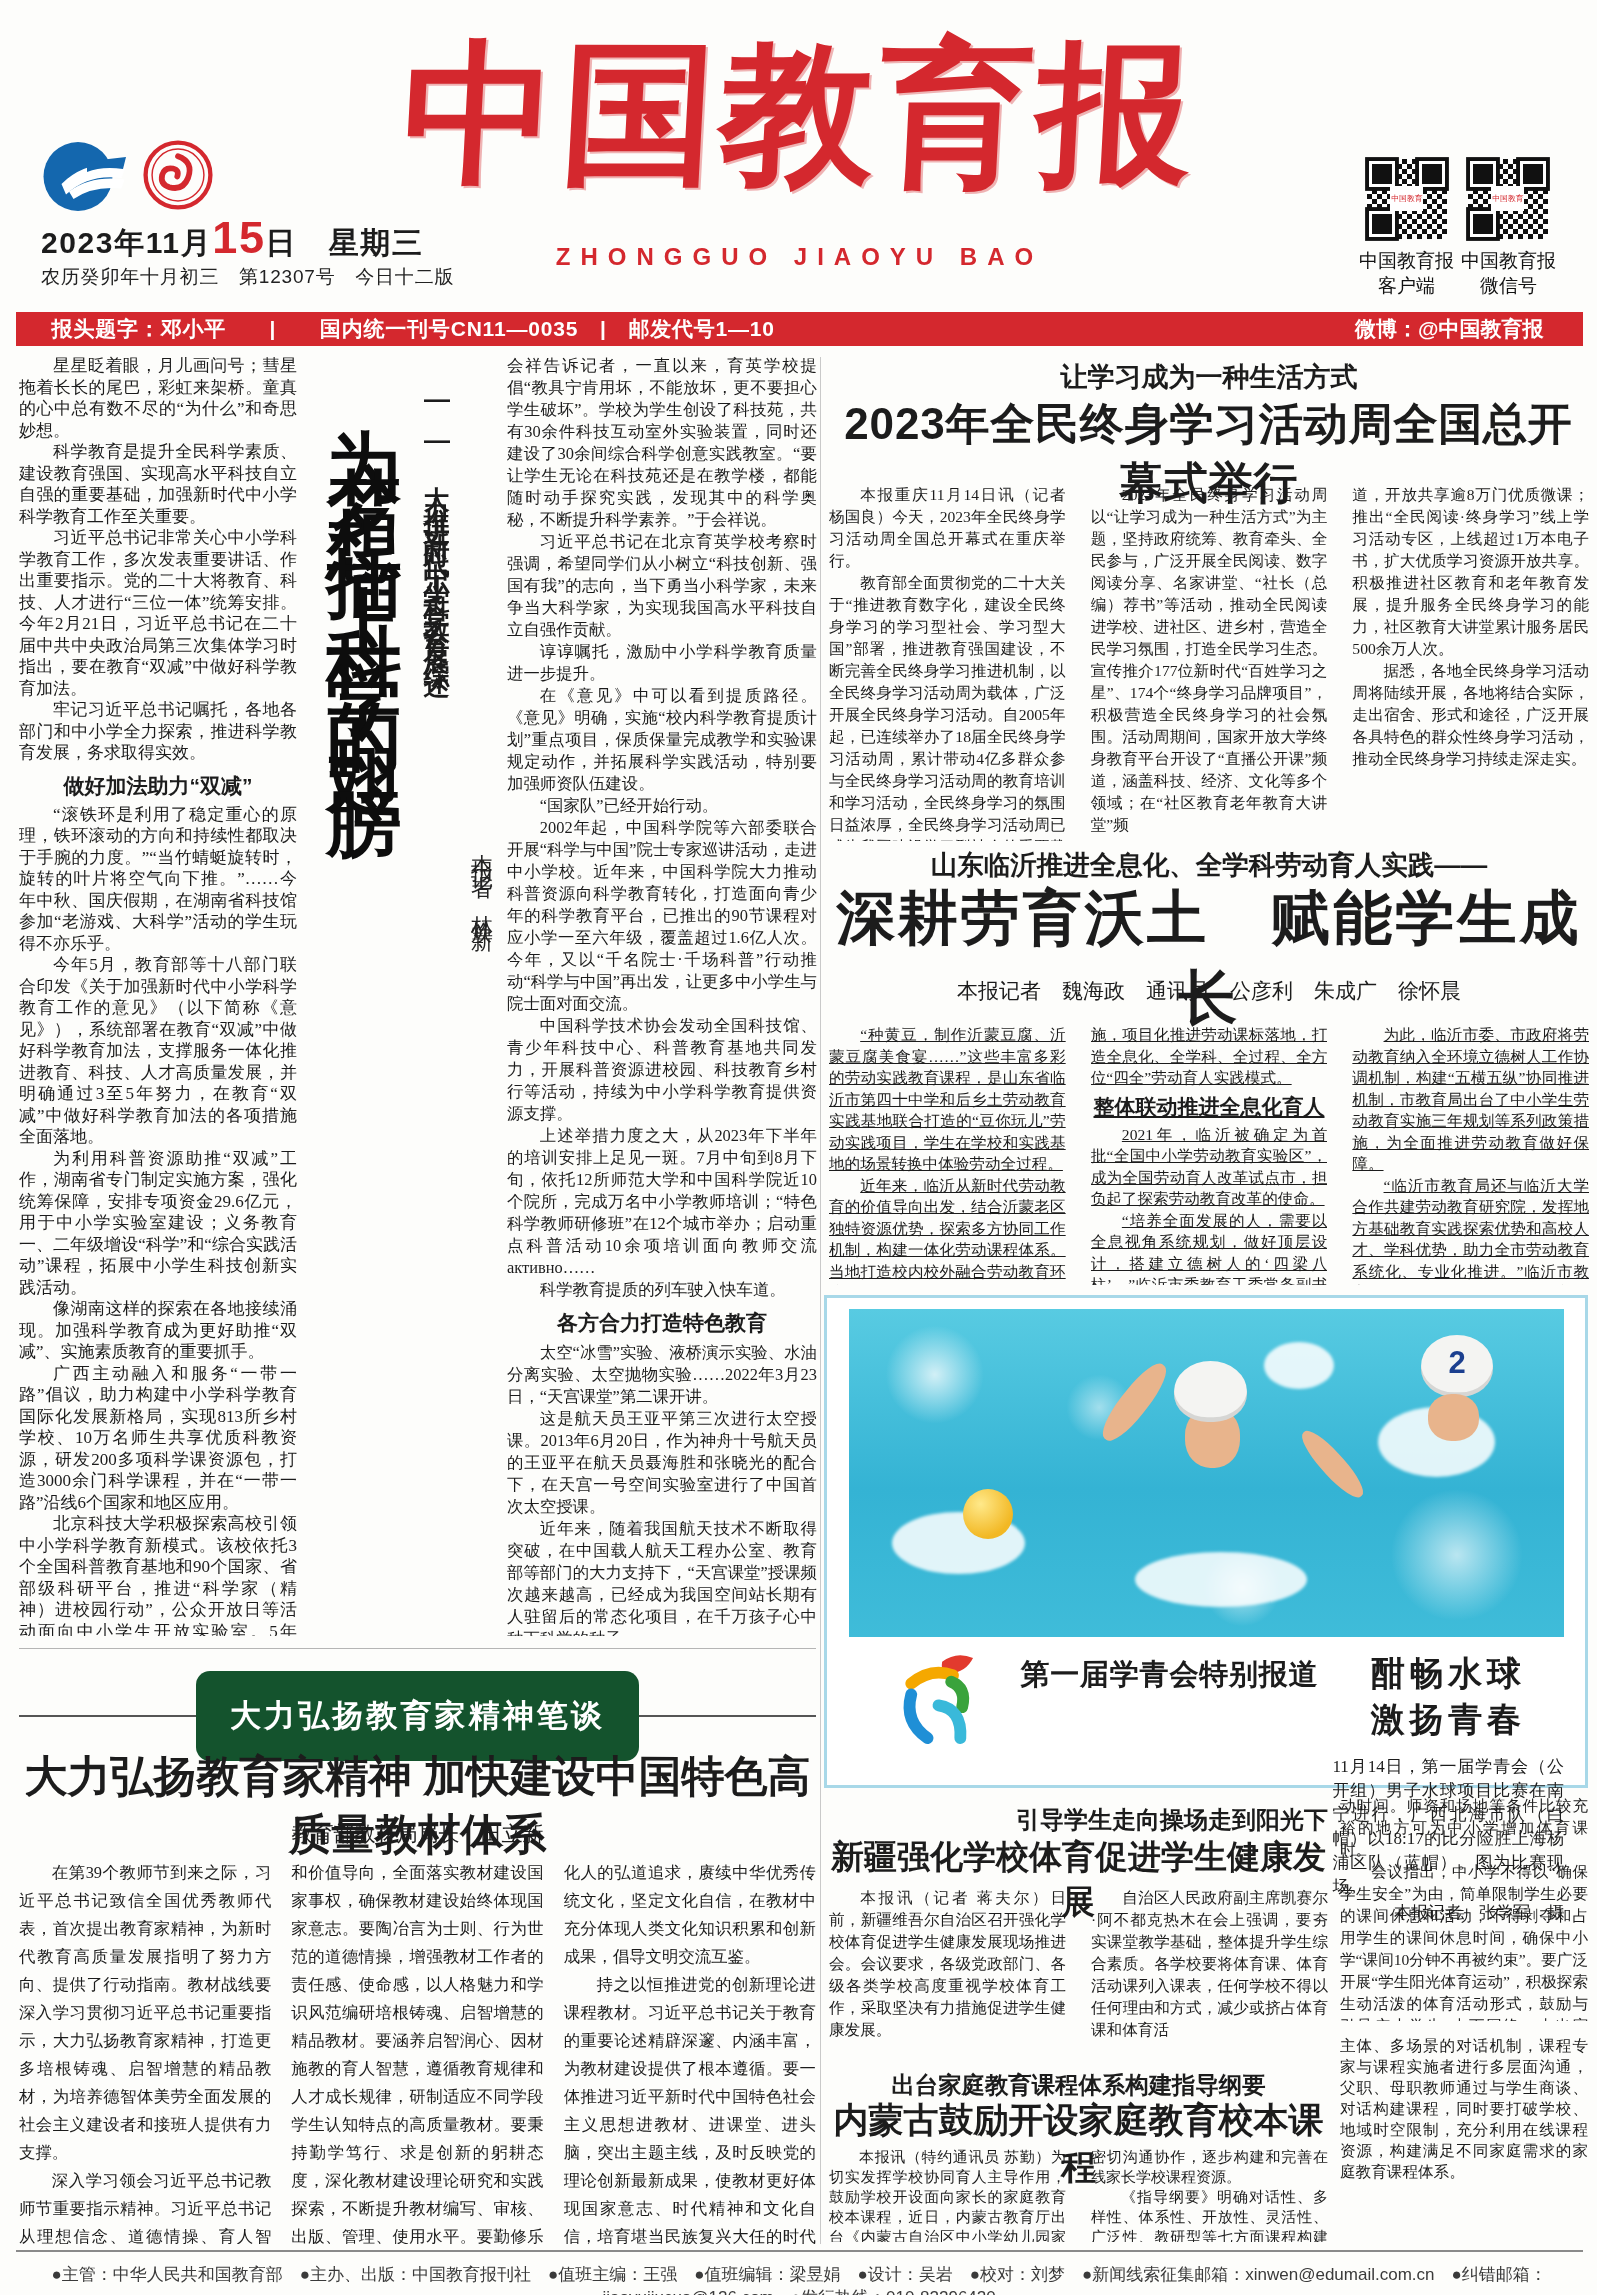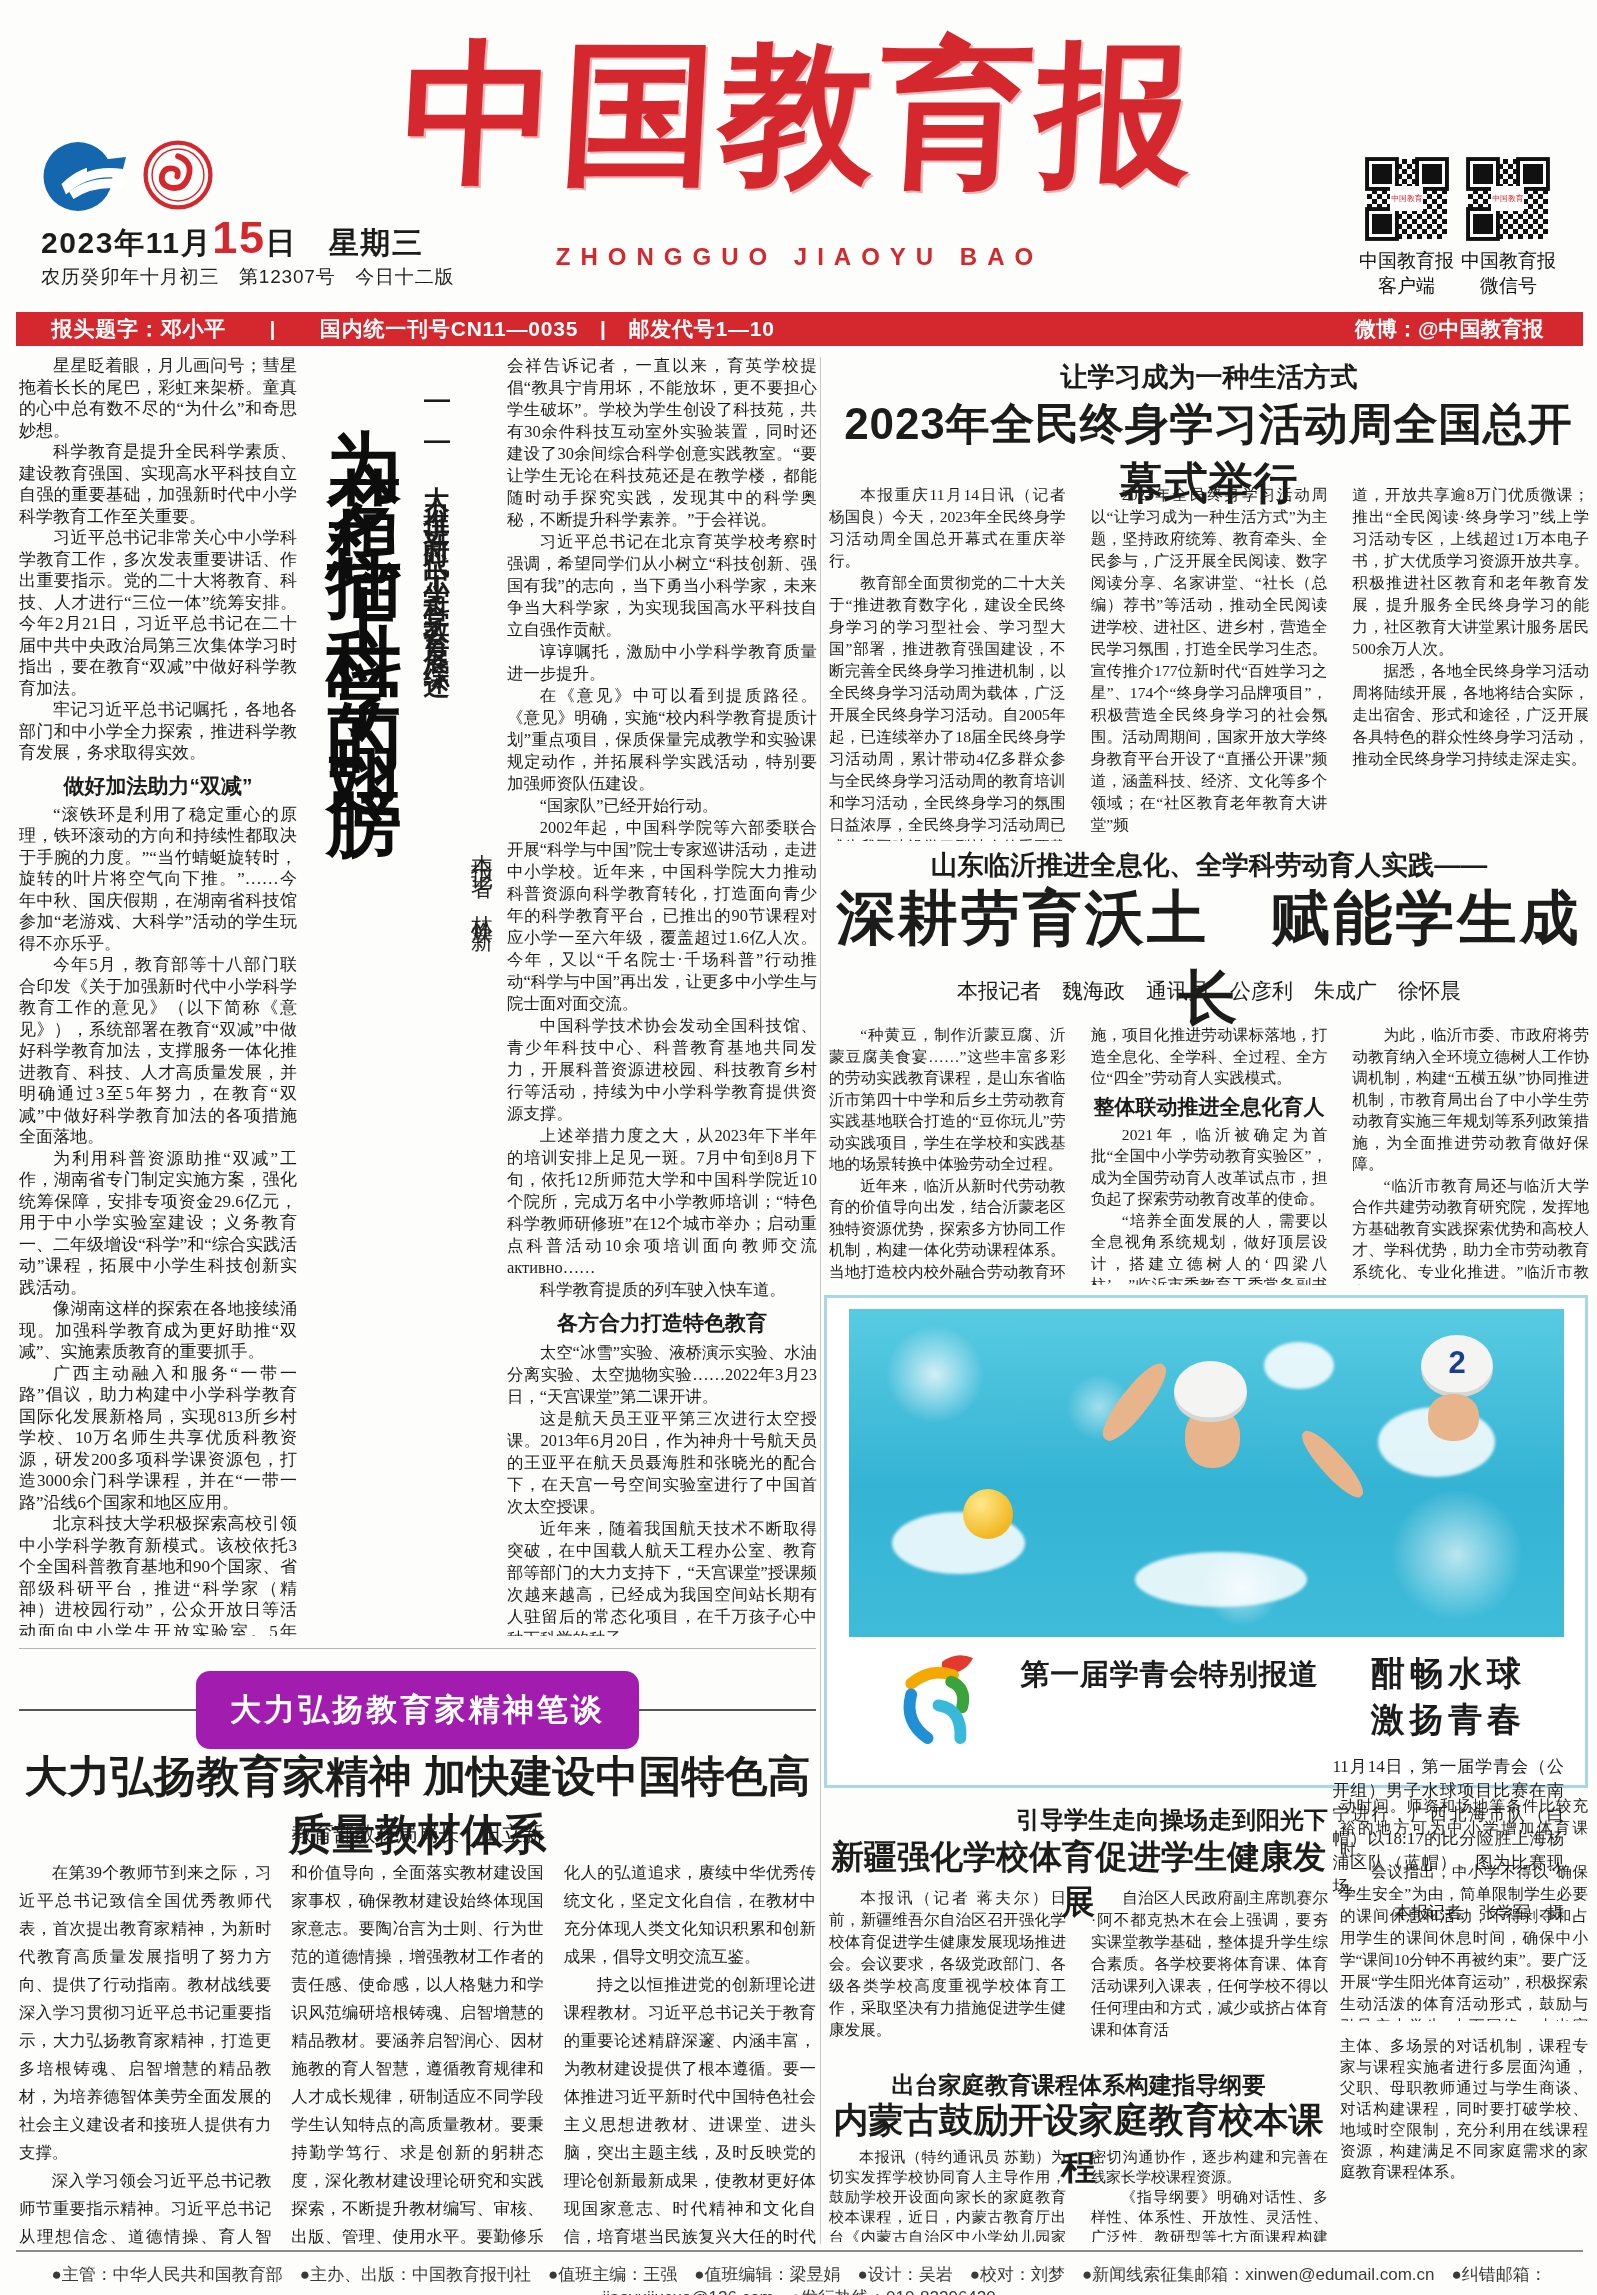--- a/index.html
+++ b/index.html
@@ -61,21 +61,21 @@
   
   #ll-kicker{left:829px;top:359px;width:760px;text-align:center;font-size:27px;font-weight:600;}
   #ll-headline{left:824px;top:395px;width:769px;text-align:center;font-size:44px;font-weight:bold;letter-spacing:0.8px;}
   #ll-cols{left:829px;top:484px;width:760px;height:357px;gap:25px;}
   #ll-cols .fc{flex:1;font-size:15.6px;line-height:22px;}
   
   #sd-kicker{left:829px;top:847px;width:760px;text-align:center;font-size:26.5px;font-weight:bold;}
   #sd-headline{left:829px;top:879px;width:760px;text-align:center;font-size:59px;font-weight:bold;letter-spacing:3.1px;}
   #sd-byline{left:829px;top:977px;width:760px;text-align:center;font-size:21px;}
   #sd-cols{left:829px;top:1024px;width:760px;height:261px;gap:25px;}
-  #sd-cols .fc{flex:1;font-size:15.6px;line-height:21.5px;}
+  #sd-cols .fc{flex:1;font-size:15.6px;line-height:21.5px;text-decoration:underline;}
   #sd-cols .col-subhead{font-size:21px;margin:7.8px 0 6.2px 0 !important;}
   
   #photo-frame{left:824px;top:1295px;width:758px;height:487px;border:3.1px solid #a8d8e8;background:#fff;}
   #photo{position:absolute;left:22px;top:11px;width:715px;height:328px;overflow:hidden;
          background:
           radial-gradient(circle 70px at 12% 20%,rgba(255,255,255,.75),transparent 70%),
           radial-gradient(circle 94px at 85% 75%,rgba(255,255,255,.65),transparent 70%),
           radial-gradient(circle 55px at 55% 85%,rgba(255,255,255,.6),transparent 70%),
           radial-gradient(circle 47px at 35% 30%,rgba(255,255,255,.5),transparent 70%),
           linear-gradient(180deg,#58cbe2 0%,#34b3d4 55%,#3fbcd9 100%);}
@@ -103,22 +103,22 @@
   #xj-col3{left:1340px;top:1795px;width:248px;height:226px;font-size:15.6px;line-height:22px;}
   
   #nm-kicker{left:829px;top:2069px;width:499px;text-align:center;font-size:23.4px;font-weight:600;}
   #nm-headline{left:824px;top:2097px;width:509px;text-align:center;font-size:35px;font-weight:bold;}
   #nm-cols{left:829px;top:2147px;width:499px;height:95px;gap:25px;}
   #nm-cols .fc{flex:1;font-size:15px;line-height:20px;}
   #nm-col3{left:1340px;top:2035px;width:248px;height:209px;font-size:15.6px;line-height:21px;}
   
   #bt-badge-row{left:19px;top:1671px;width:797px;display:flex;align-items:center;}
   .badge-line{flex:1;height:1.6px;background:#555;}
-  #bt-badge{background:#a21caf;color:#fff;font-weight:bold;font-size:31px;letter-spacing:3.1px;
-            padding:18px 34px;border-radius:14px;margin:0 0;}
+  #bt-badge{background:#14532d;color:#fff;font-weight:bold;font-size:31px;letter-spacing:3.1px;
+            padding:24px 34px;border-radius:14px;margin:0 0;}
   #bt-headline{left:19px;top:1748px;width:797px;text-align:center;font-size:43px;font-weight:bold;}
   #bt-byline{left:19px;top:1820px;width:797px;text-align:center;font-size:21px;}
   #bt-cols{left:19px;top:1859px;width:797px;height:385px;gap:20px;}
   #bt-cols .fc{flex:1;font-size:16.4px;line-height:28px;}
   
   #footer{left:15.6px;top:2250px;width:1567px;border-top:2.3px solid #8a8a8a;padding-top:11px;
           text-align:center;font-size:17px;color:#3a3a3a;}
 </style>
 </head>
 <body>

